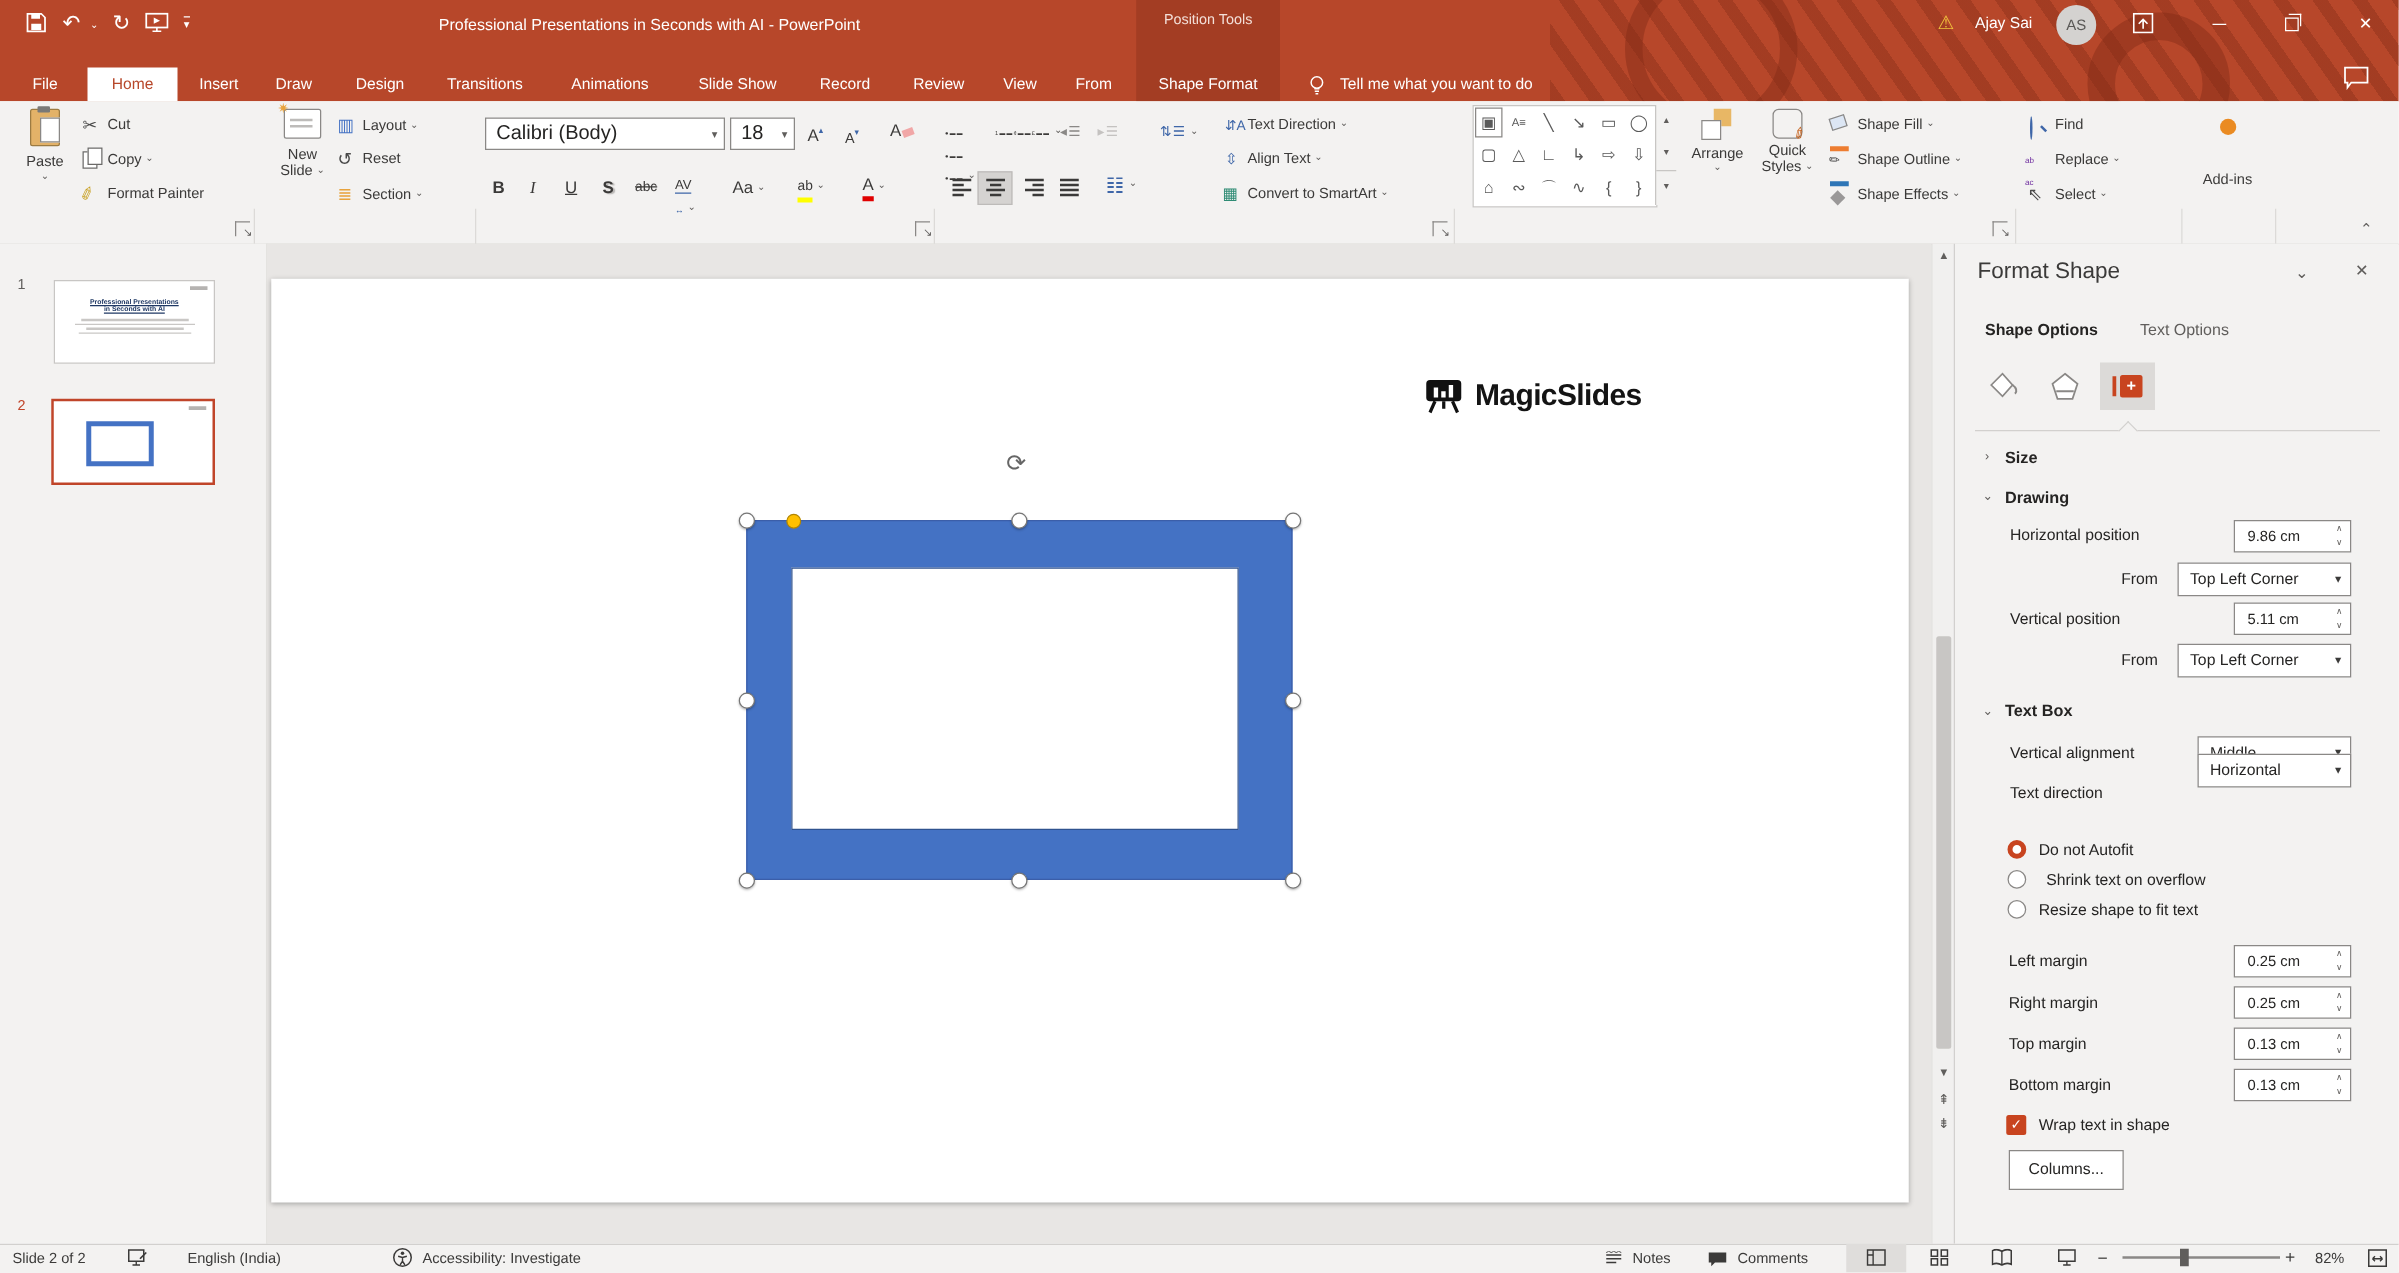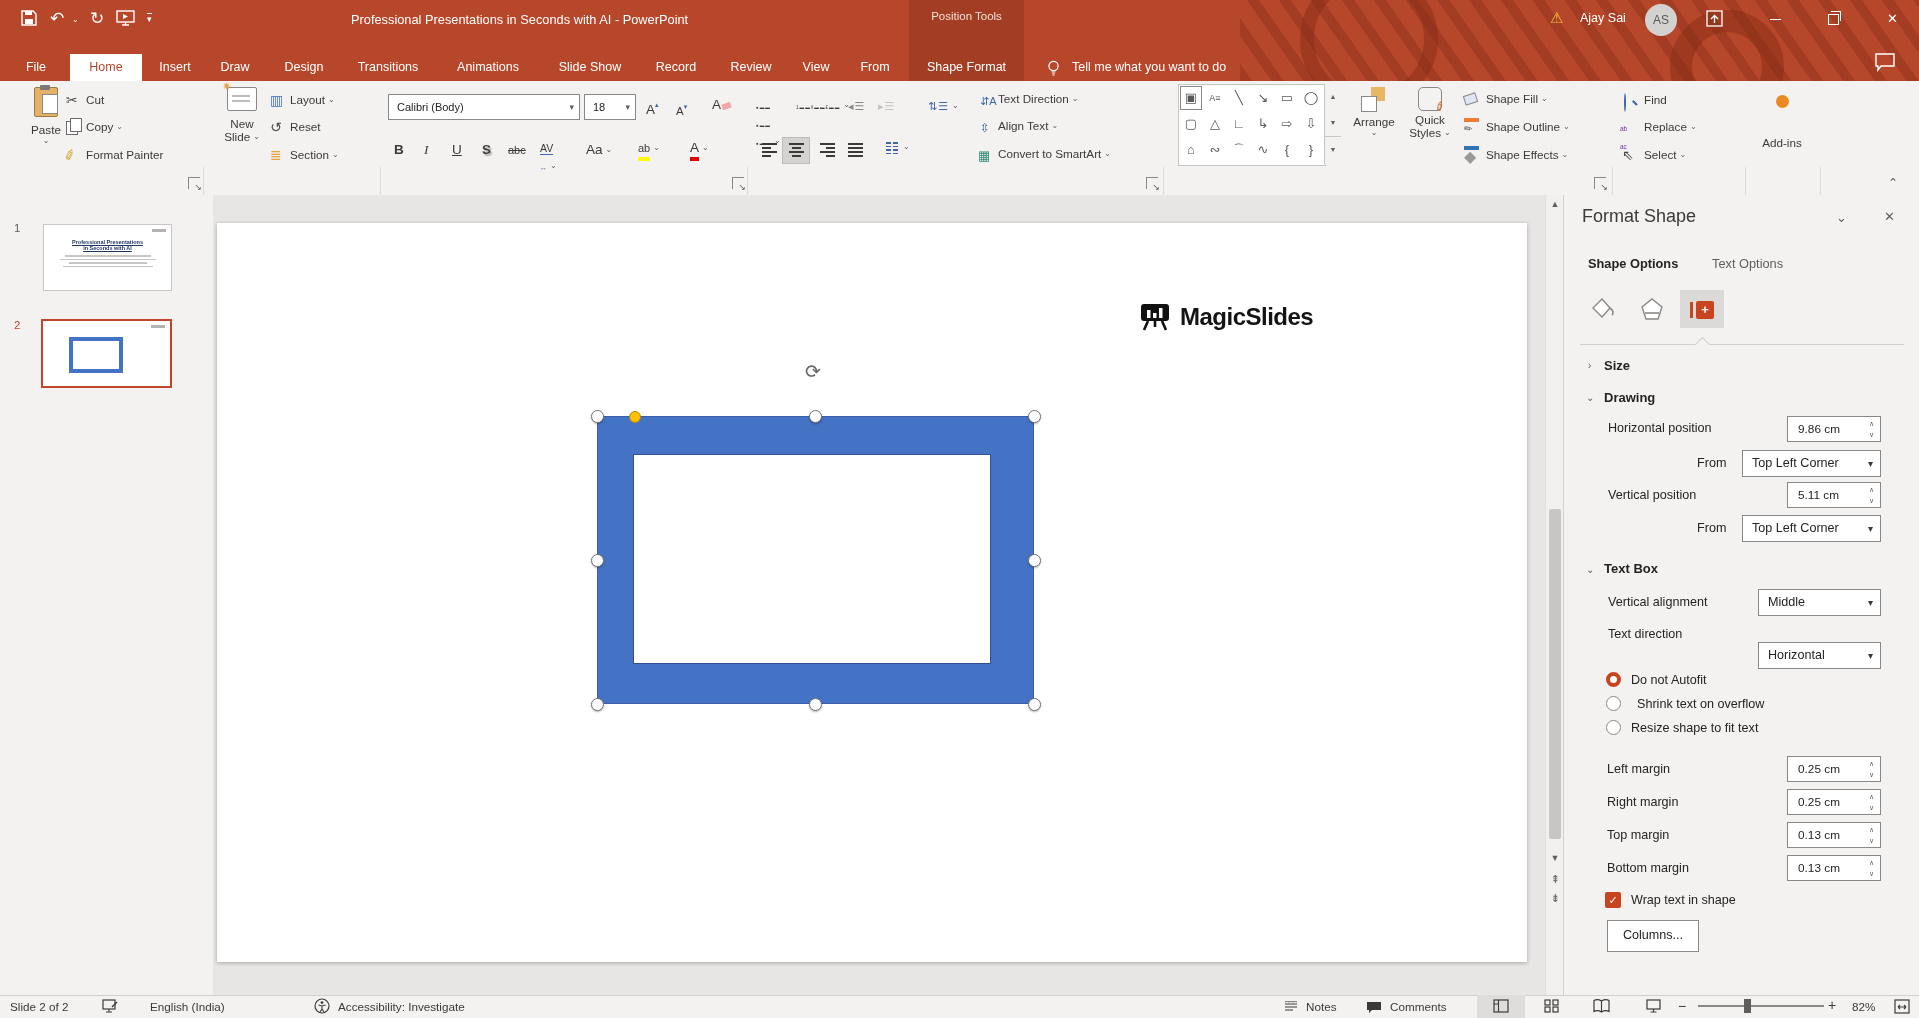--- a/index.html
+++ b/index.html
@@ -27,21 +27,21 @@
   
   .ribbon{left:0;top:81px;width:1919px;height:114px;background:#F3F2F1;border-bottom:1px solid #C8C6C4}
   .rsep{top:86px;height:102px;width:1px;background:#DCDAD8}
   .grplbl{top:176px;height:14px;font-size:11px;color:#605E5C;text-align:center;white-space:nowrap}
   .rlbl{font-size:11.7px;color:#3B3A39;white-space:nowrap;line-height:16px}
   .ric{font-size:14px;color:#4A4A4A;line-height:16px}
   .dd::after{content:"⌄";font-size:8px;color:#605E5C;margin-left:3px;vertical-align:2px}
   .bigbtn{text-align:center;font-size:11.7px;color:#3B3A39}
   .launcher{width:11px;height:11px;border-top:1px solid #8A8886;border-left:1px solid #8A8886}
   .launcher::after{content:"↘";position:absolute;right:-2px;bottom:-3px;font-size:9px;color:#605E5C}
-  .combo{background:#fff;border:1px solid #8A8886;font-size:11px;color:#252423;line-height:24px;padding-left:8px;white-space:nowrap}
+  .combo{background:#fff;border:1px solid #8A8886;font-size:16px;color:#252423;line-height:24px;padding-left:8px;white-space:nowrap}
   .combo::after{content:"▾";position:absolute;right:5px;top:0;font-size:9px;color:#605E5C}
   .fbtn{font-size:13.5px;color:#3B3A39;line-height:18px}
   .selbox{background:#D5D3D1;border:1px solid #BDBBB9}
   
   .clipboard{width:22px;height:28px;background:#E3B268;border:1px solid #9C7B42;border-radius:2px;position:relative}
   .clipboard::before{content:"";position:absolute;left:5px;top:-3px;width:10px;height:5px;background:#7A7977;border-radius:1px}
   .clipboard::after{content:"";position:absolute;left:7px;top:6px;width:14px;height:18px;background:#fff;border:1px solid #8A8886}
   .newslide{width:28px;height:22px;background:#fff;border:1px solid #8A8886;border-radius:2px;position:relative}
   .newslide::before{content:"✷";position:absolute;left:-6px;top:-8px;color:#E8A33D;font-size:11px}
   .newslide::after{content:"";position:absolute;left:4px;top:7px;width:18px;height:2px;background:#BDBBB9;box-shadow:0 5px 0 #BDBBB9}
@@ -212,21 +212,21 @@
     
     <div class="ab rsep" style="left:203px"></div>
     <div class="ab rsep" style="left:380px"></div>
     <div class="ab rsep" style="left:747px"></div>
     <div class="ab rsep" style="left:1163px"></div>
     <div class="ab rsep" style="left:1612px"></div>
     <div class="ab rsep" style="left:1745px"></div>
     <div class="ab rsep" style="left:1820px"></div>
 
     
-    <div class="ab bigbtn" style="left:18px;top:6px;width:56px">
+    <div class="ab bigbtn" style="left:8px;top:6px;width:56px">
       <div class="clipboard" style="margin:0 auto"></div>
       <div style="margin-top:6px">Paste</div>
       <div style="font-size:8px;color:#605E5C">⌄</div>
     </div>
     <span class="ab ric i-cut" style="left:66px;top:11px"></span>
     <span class="ab rlbl" style="left:86px;top:11px">Cut</span>
     <span class="ab i-copy" style="left:66px;top:40px"></span>
     <span class="ab rlbl dd" style="left:86px;top:38px">Copy</span>
     <span class="ab ric i-fp" style="left:64px;top:66px"></span>
     <span class="ab rlbl" style="left:86px;top:66px">Format Painter</span>
@@ -471,21 +471,21 @@
   <div class="ab spin" style="left:1787px;top:482px;width:94px;height:26px;box-sizing:border-box"><span>5.11 cm</span></div>
   <span class="ab plabel" style="left:1697px;top:521px">From</span>
   <div class="ab pdd" style="left:1742px;top:515px;width:139px;height:27px;box-sizing:border-box"><span>Top Left Corner</span></div>
 
   <span class="ab chev" style="left:1586px;top:564px">⌄</span>
   <span class="ab sect" style="left:1604px;top:561px">Text Box</span>
 
   <span class="ab plabel" style="left:1608px;top:595px">Vertical alignment</span>
   <div class="ab pdd" style="left:1758px;top:589px;width:123px;height:27px;box-sizing:border-box"><span>Middle</span></div>
   <span class="ab plabel" style="left:1608px;top:627px">Text direction</span>
-  <div class="ab pdd" style="left:1758px;top:642px;width:123px;height:27px;box-sizing:border-box"><span>Horizontal</span></div>
+  <div class="ab pdd" style="left:1758px;top:603px;width:123px;height:27px;box-sizing:border-box"><span>Horizontal</span></div>
 
   <span class="ab radio sel" style="left:1606px;top:672px"></span>
   <span class="ab rlabel" style="left:1631px;top:673px">Do not Autofit</span>
   <span class="ab radio" style="left:1606px;top:696px"></span>
   <span class="ab rlabel" style="left:1637px;top:697px">Shrink text on overflow</span>
   <span class="ab radio" style="left:1606px;top:720px"></span>
   <span class="ab rlabel" style="left:1631px;top:721px">Resize shape to fit text</span>
 
   <span class="ab plabel" style="left:1607px;top:762px">Left margin</span>
   <div class="ab spin" style="left:1787px;top:756px;width:94px;height:26px;box-sizing:border-box"><span>0.25 cm</span></div>

